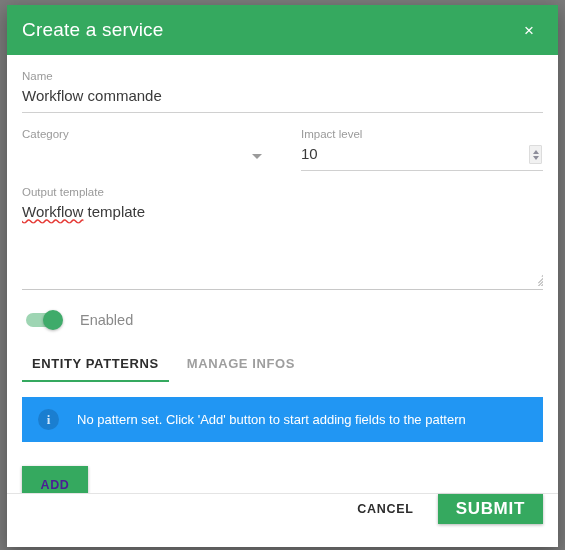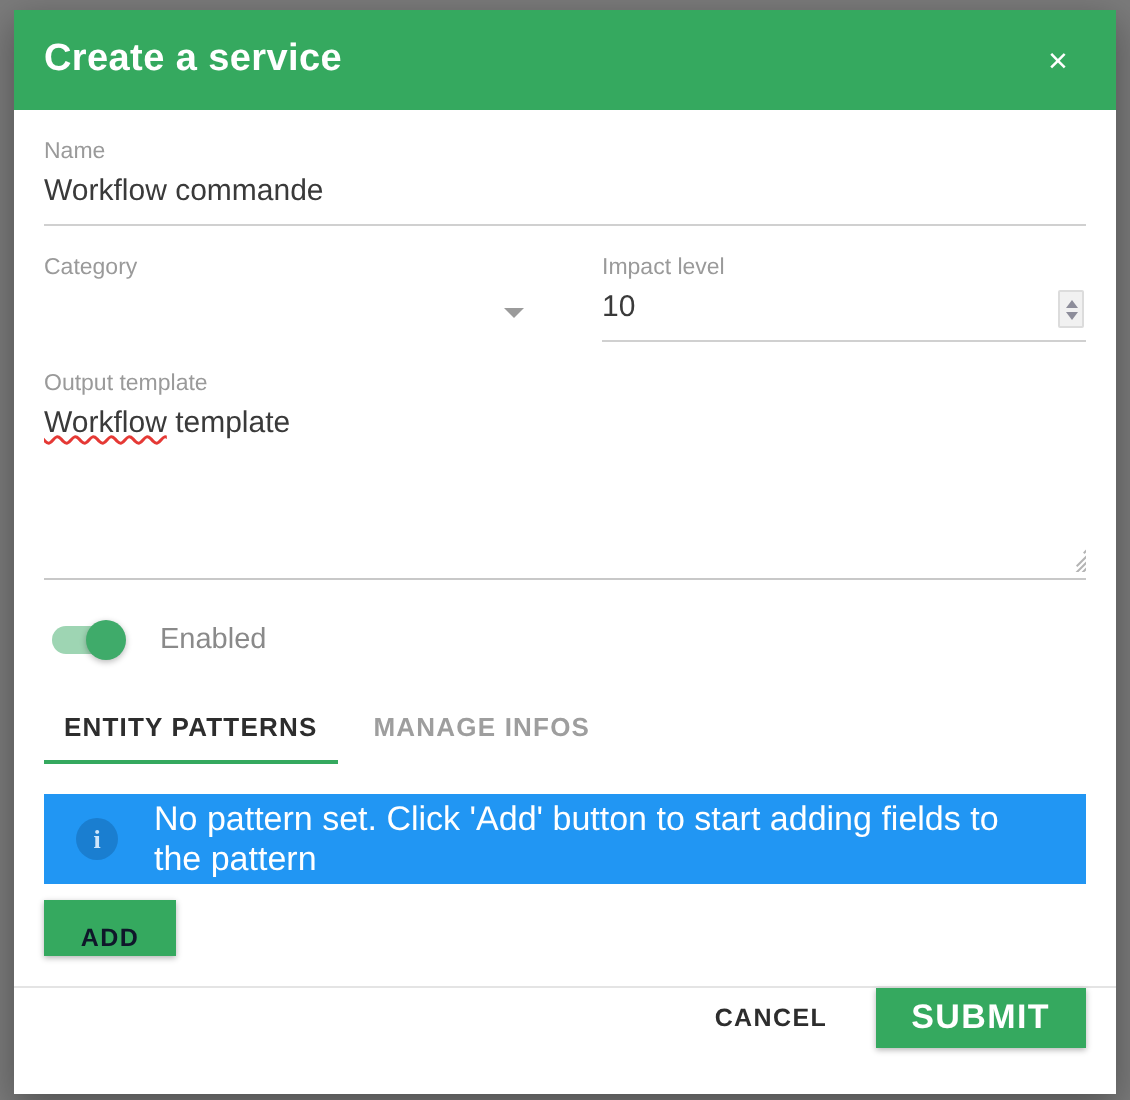--- a/index.html
+++ b/index.html
@@ -34,21 +34,21 @@
     min-height: 50px;
     background: #35a95f;
     display: flex;
     align-items: center;
     padding: 0 16px 0 15px;
     box-sizing: border-box;
   }
   .dlg-title {
     color: #ffffff;
     font-size: 19px;
-    font-weight: bold;
+    font-weight: normal;
     letter-spacing: .2px;
     flex: 1;
   }
   .close-btn {
     width: 26px;
     height: 26px;
     display: flex;
     align-items: center;
     justify-content: center;
     color: #ffffff;
@@ -266,28 +266,28 @@
     font-weight: bold;
     font-family: "Liberation Serif", serif;
     display: flex;
     align-items: center;
     justify-content: center;
     flex: 0 0 auto;
   }
   .info-text {
     margin-left: 18px;
     color: #ffffff;
-    font-size: 17px;
+    font-size: 13px;
   }
 
   
   .btn-add {
-    margin-top: 8px;
+    margin-top: 24px;
     background: #35a95f;
-    color: #0f172a;
+    color: #4c1d95;
     border: none;
     height: 28px;
     min-width: 66px;
     padding: 12px 16px;
     font-size: 12.5px;
     font-weight: bold;
     letter-spacing: .7px;
     cursor: pointer;
     box-shadow: 0 1px 3px rgba(0,0,0,0.3);
     font-family: "Liberation Sans", sans-serif;

